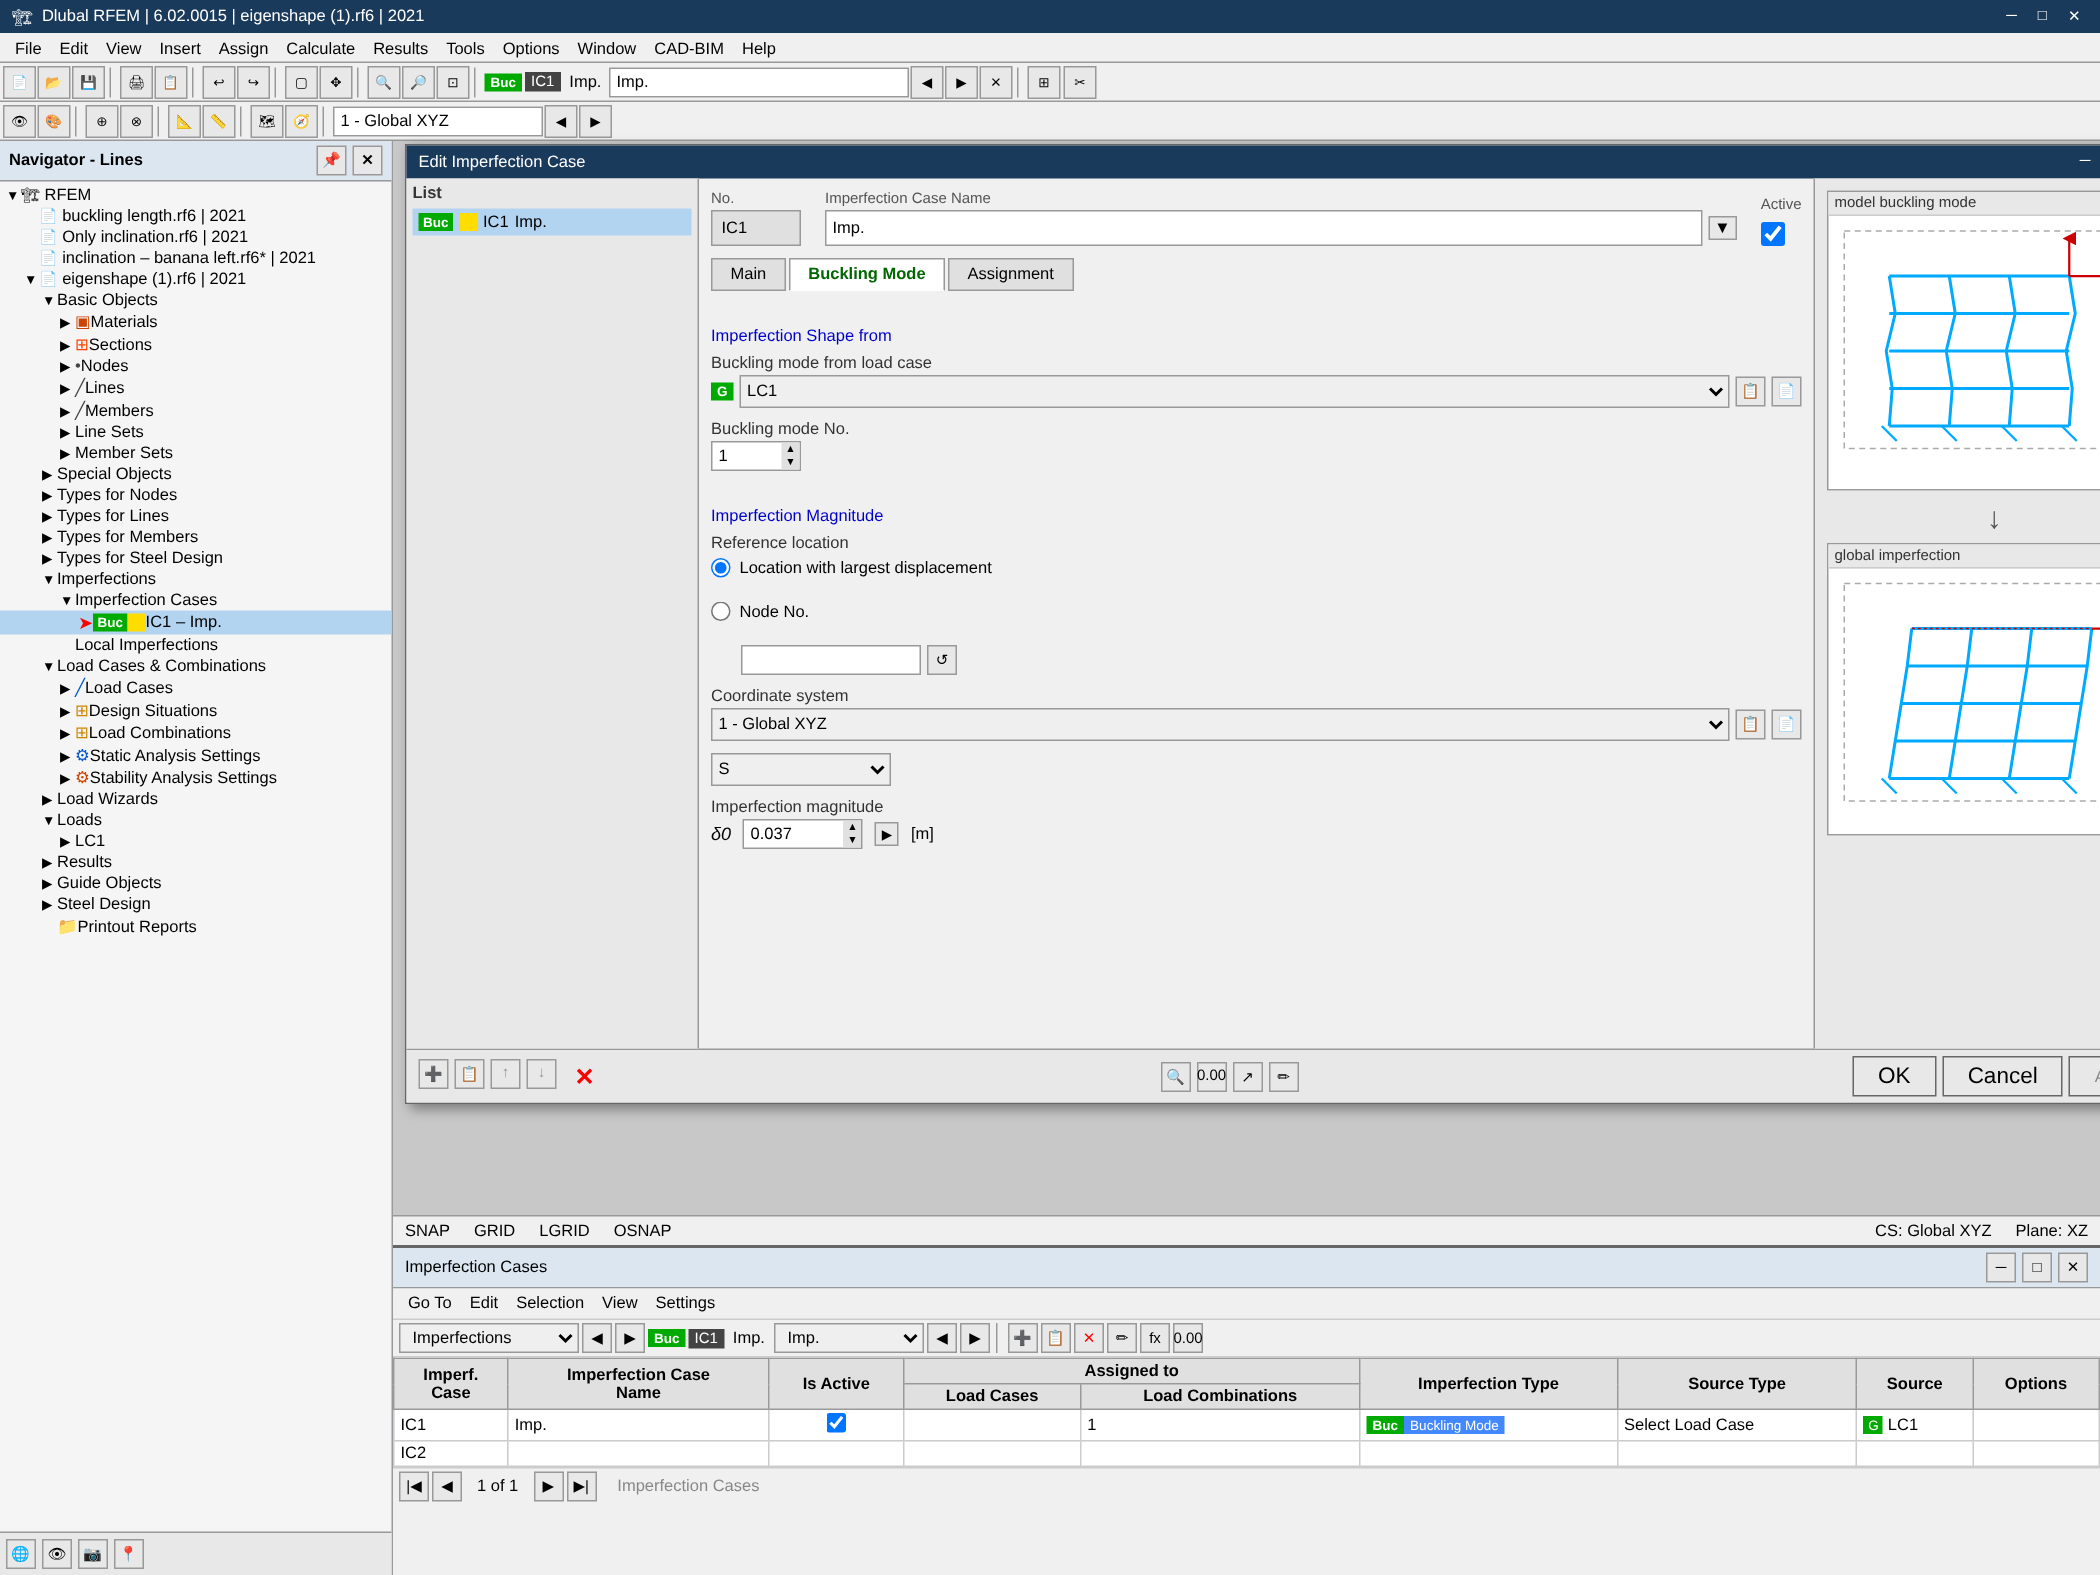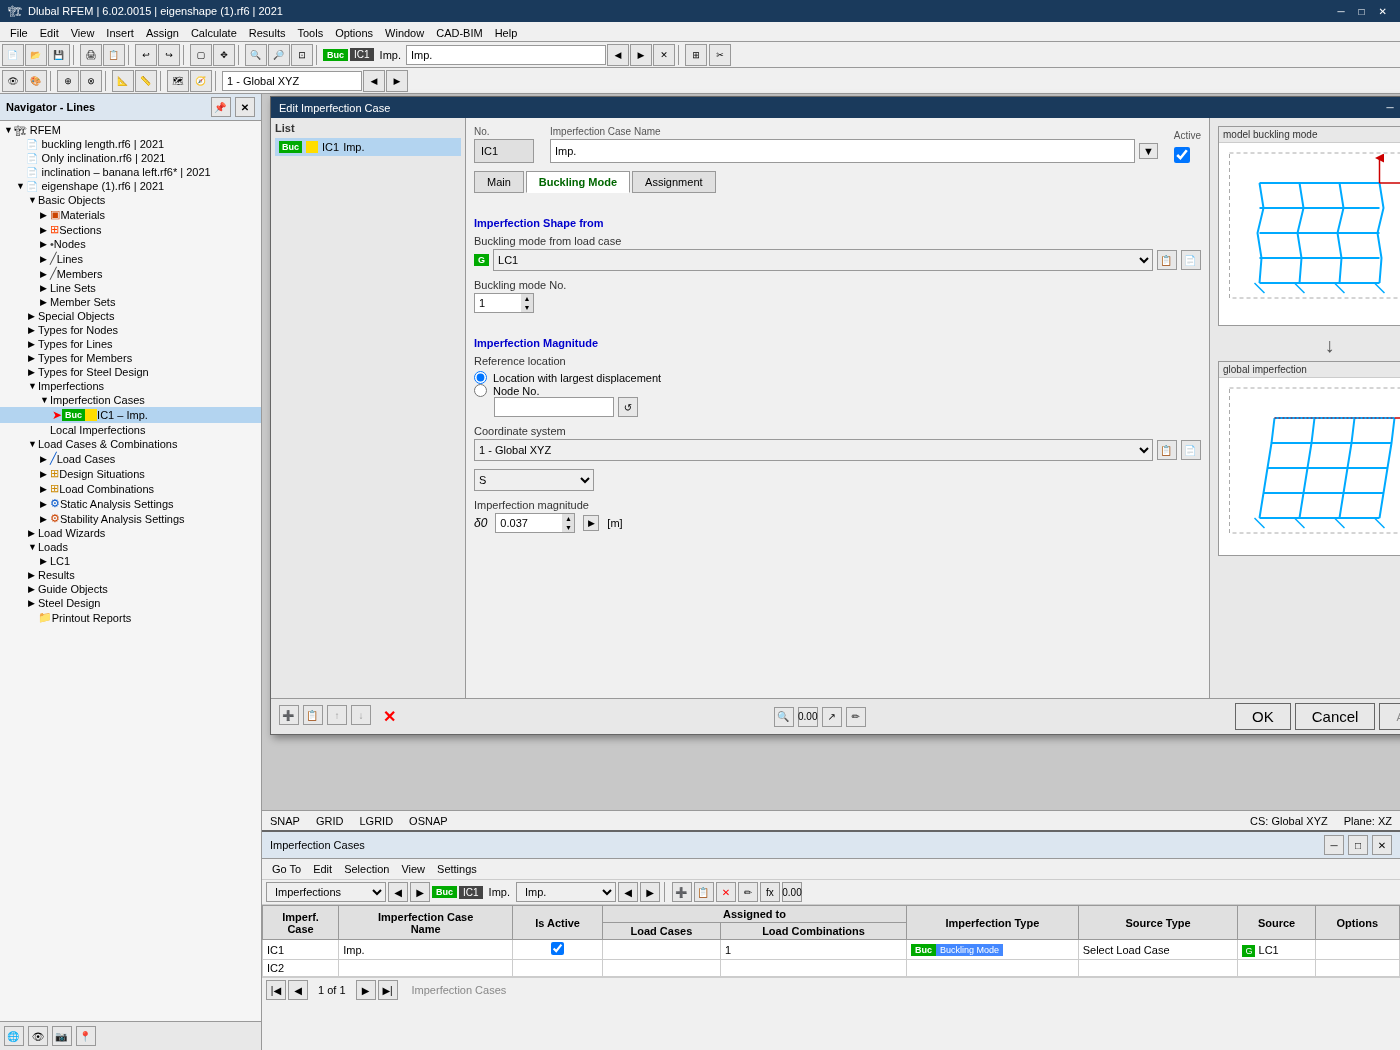--- a/index.html
+++ b/index.html
@@ -173,25 +173,25 @@
       font-size: 11px;
     }
     .tab.active {
       background: white;
       border-bottom-color: white;
       font-weight: bold;
       color: #006600;
     }
     
     
-    .radio-group { display: flex; flex-direction: column; gap: 0; }
+    .radio-group { display: flex; flex-direction: column; gap: 16px; }
     .radio-item { display: flex; align-items: center; gap: 6px; cursor: pointer; }
     
     
-    .section-header { color: #0000cc; font-weight: bold; margin-bottom: 6px; margin-top: 24px; }
+    .section-header { color: #0000cc; font-weight: normal; margin-bottom: 6px; margin-top: 24px; }
     .field-group { display: flex; flex-direction: column; gap: 2px; }
     .field-label { color: #555; font-size: 10px; }
     
     
     .number-input {
       display: flex; align-items: center;
       border: 1px solid #999;
       background: white;
       height: 20px;
     }

